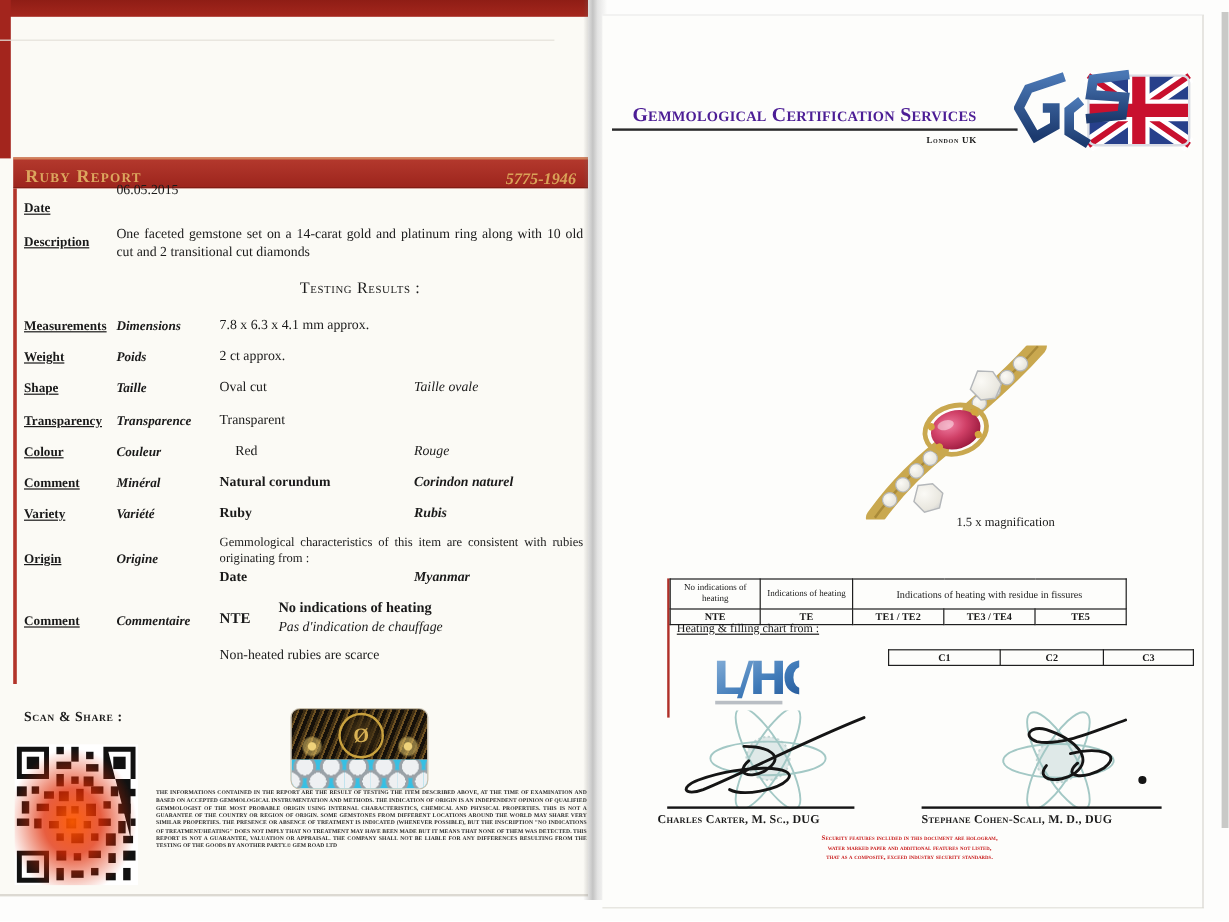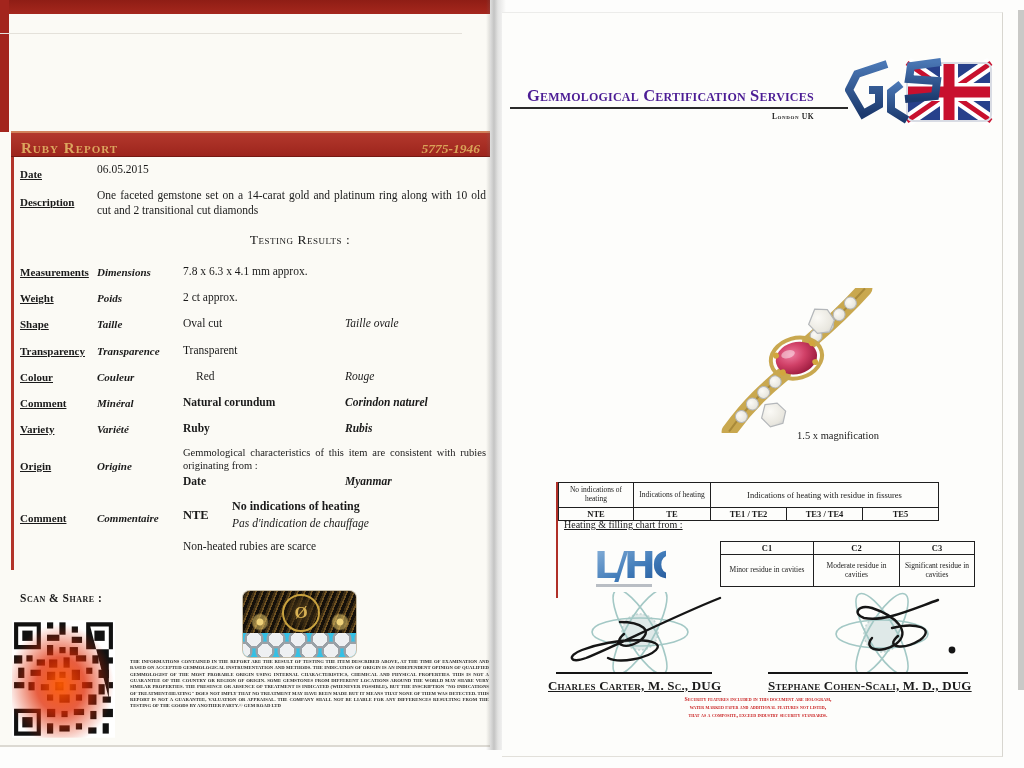--- a/index.html
+++ b/index.html
@@ -43,21 +43,21 @@
   
   table.gcst{border-collapse:collapse;table-layout:fixed;}
   table.gcst td{border:1px solid #1f1f1f;font-size:7.5px;line-height:8.6px;text-align:center;
                 vertical-align:middle;padding:1px 2px;background:#fdfdfb;}
   table.gcst td.code{font-weight:bold;font-size:8.5px;}
   table.gcst td.open{border:none;background:transparent;}
   .chart-src{font-size:10px;text-decoration:underline;white-space:nowrap;}
   .red-left-line{position:absolute;left:556px;top:482px;width:2px;height:116px;background:#b03028;}
   
   .sig-line{position:absolute;height:2px;background:#151515;}
-  .sig-name{font-variant:small-caps;font-weight:bold;font-size:13px;letter-spacing:.2px;text-align:center;white-space:nowrap;text-decoration:underline;}
+  .sig-name{font-variant:small-caps;font-weight:bold;font-size:10px;letter-spacing:.2px;white-space:nowrap;}
   .rednote{position:absolute;left:600px;top:696px;width:316px;text-align:center;
            font-variant:small-caps;font-weight:bold;font-size:5.9px;line-height:7.9px;color:#c92020;}
   
   .holo{position:absolute;left:243px;top:591px;width:113px;height:66px;border-radius:7px;overflow:hidden;
         box-shadow:0 0 0 1px rgba(120,100,60,.4);}
   .holo-top{position:absolute;left:0;top:0;width:113px;height:42px;
       background:repeating-linear-gradient(112deg,#15100a 0 3px,#3d2d13 3px 5px,#6e5122 5px 6.5px),#1d150a;}
   .holo-emblem{position:absolute;left:39px;top:3px;width:34px;height:34px;border-radius:50%;
       border:2px solid #c9a23f;background:radial-gradient(circle at 50% 45%,#4a3717,#17100650 70%,#0b0703);
       color:#d9b254;font-size:17px;font-weight:bold;display:flex;align-items:center;justify-content:center;}
@@ -81,21 +81,21 @@
     <div class="faint-line"></div>
     <div class="lp-bottom-edge"></div>
 
     <div class="banner">
       <span class="banner-title">Ruby Report</span>
       <span class="banner-num">5775-1946</span>
     </div>
     <div class="red-rule"></div>
 
     <span class="abs lbl" style="left:20px;top:168px;">Date</span>
-    <span class="abs val" style="left:97px;top:163px;">06.05.2015</span>
+    <span class="abs val" style="left:97px;top:153px;">06.05.2015</span>
 
     <span class="abs lbl" style="left:20px;top:196px;">Description</span>
     <div class="abs val just" style="left:97px;top:188px;width:389px;line-height:14.5px;">One faceted gemstone set on a 14-carat gold and platinum ring along with 10 old cut and 2 transitional cut diamonds</div>
 
     <div class="abs sec-title" style="left:160px;top:232px;width:280px;text-align:center;">Testing Results :</div>
 
     <span class="abs lbl" style="left:20px;top:266px;">Measurements</span>
     <span class="abs fr" style="left:97px;top:266px;">Dimensions</span>
     <span class="abs val" style="left:183px;top:265px;">7.8 x 6.3 x 4.1 mm approx.</span>
 
@@ -323,32 +323,27 @@
         <linearGradient id="lhc" x1="0" y1="0" x2="1" y2="1">
           <stop offset="0" stop-color="#8fb6dc"></stop>
             <stop offset="55%" stop-color="#3f7ab8"></stop>
             <stop offset="1" stop-color="#1d4e8f"></stop>
         </linearGradient>
       </defs>
       <text x="2" y="38" font-family="DejaVu Sans, sans-serif" font-weight="bold" font-size="38" letter-spacing="-4" fill="url(#lhc)">L/HC</text>
       <rect x="4" y="44" width="56" height="3" fill="#b9bec4"></rect>
     </svg>
 
-    <table class="gcst abs" style="left:720px;top:541px;width:239px;">
+    <table class="gcst abs" style="left:740px;top:541px;width:239px;">
       <tbody>
           <tr style="height:13px;">
         <td class="code" style="width:88px;">C1</td>
         <td class="code" style="width:81px;">C2</td>
         <td class="code" style="width:70px;">C3</td>
       </tr>
-      <tr style="height:32px;">
-        <td>Minor residue in cavities</td>
-        <td>Moderate residue in cavities</td>
-        <td>Significant residue in cavities</td>
-      </tr>
     </tbody>
       </table>
 
     <svg class="abs" style="left:560px;top:592px;" width="180" height="82" viewBox="0 0 180 82">
       <g transform="translate(80 40)" stroke="#a3c8c5" fill="none" stroke-width="1.6">
         <circle r="18" fill="#dfe9e8" stroke="#c2d6d4" stroke-dasharray="2 2"></circle>
         <ellipse rx="48" ry="14"></ellipse>
           <ellipse rx="48" ry="14" transform="rotate(60)"></ellipse>
           <ellipse rx="48" ry="14" transform="rotate(120)"></ellipse>
       </g>

